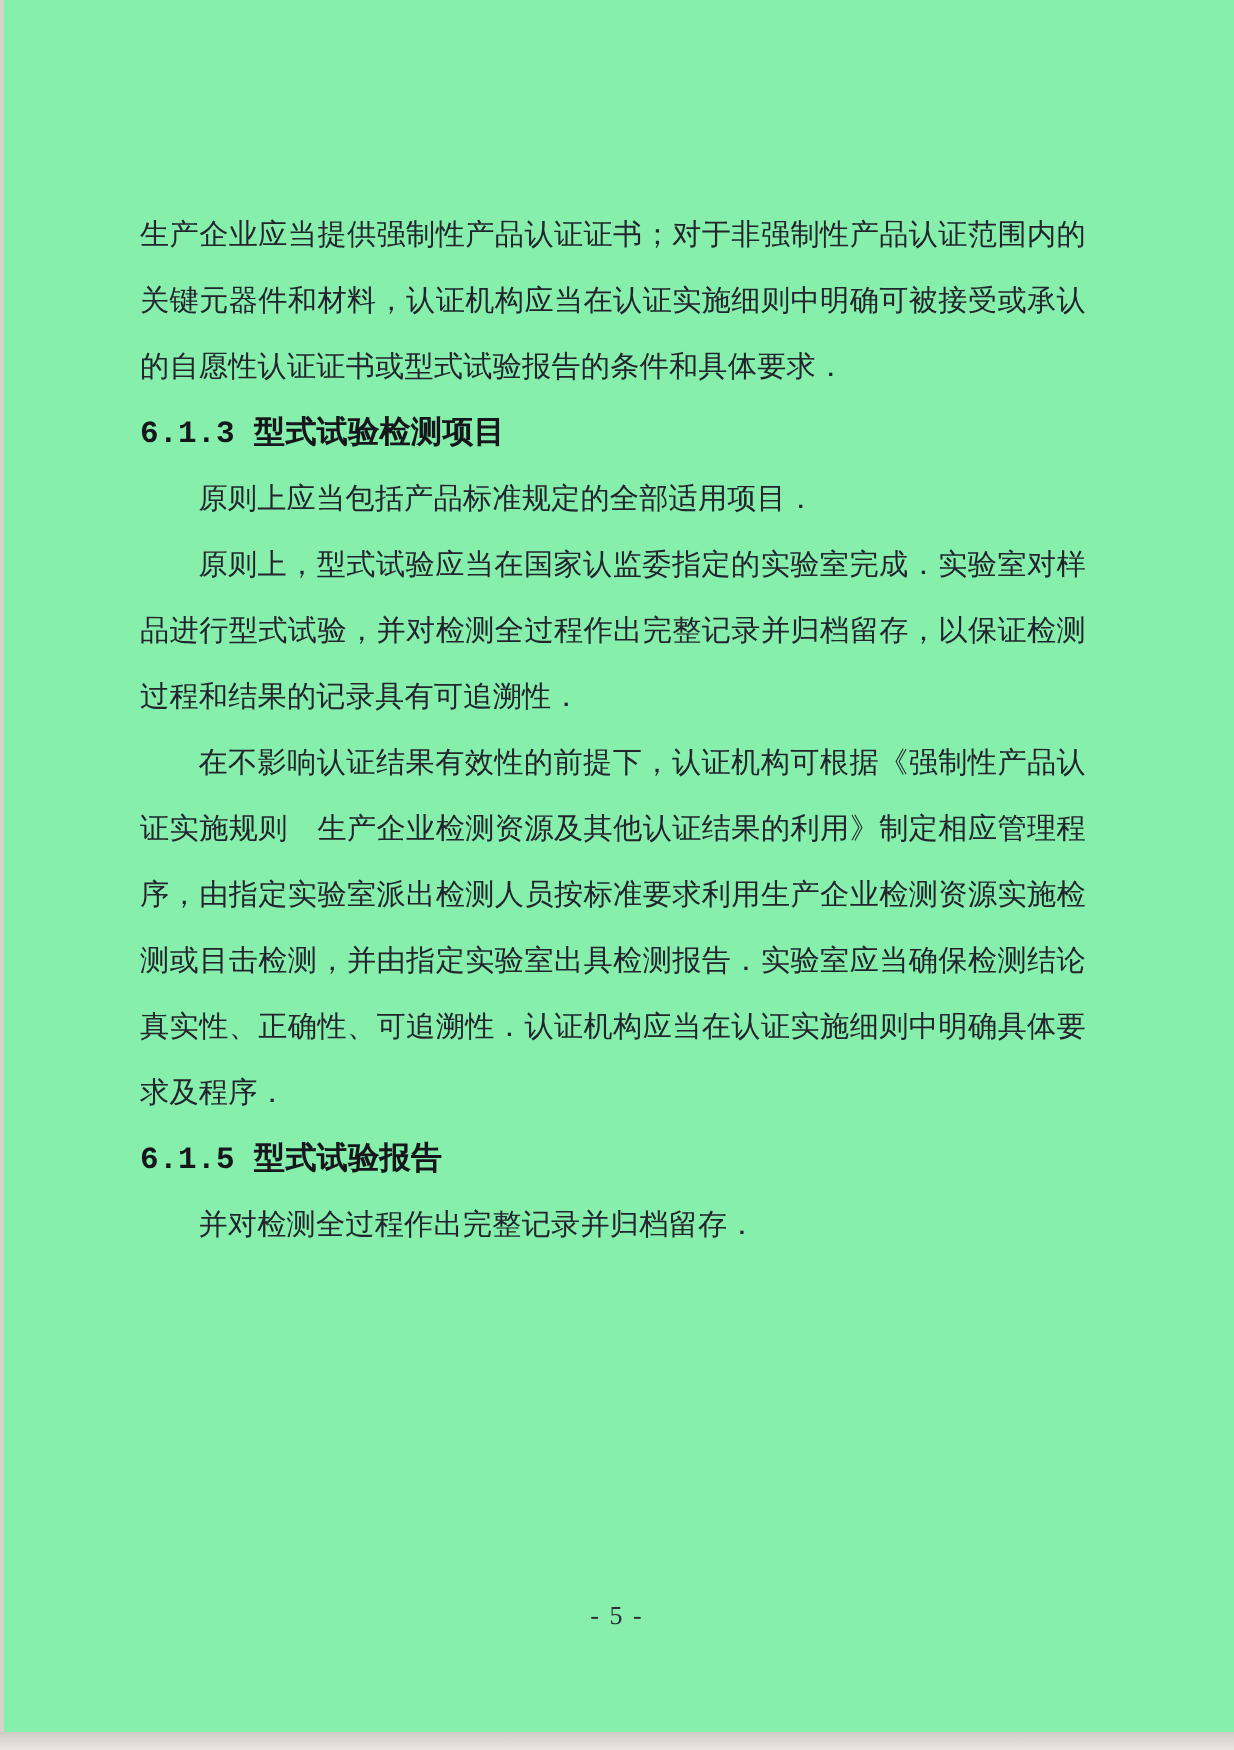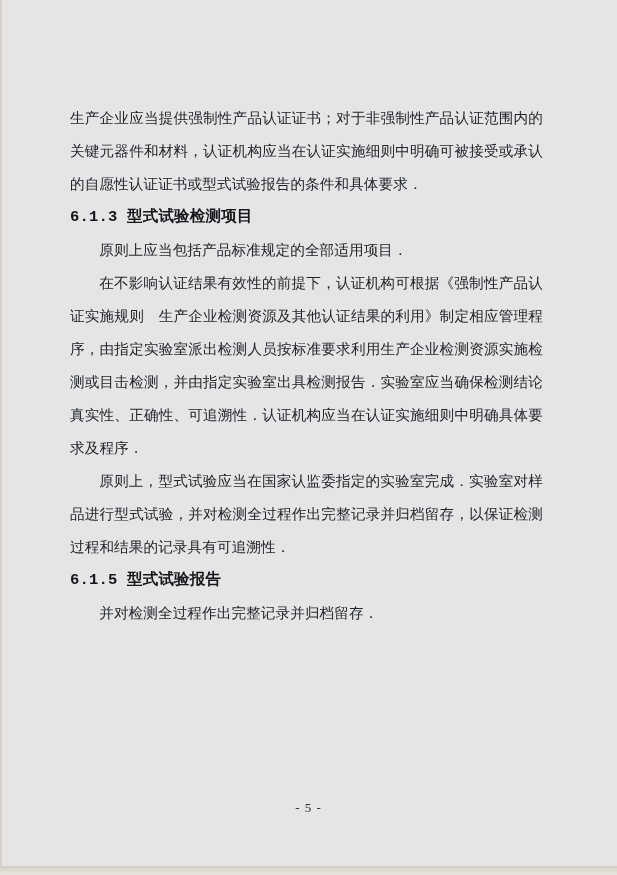--- a/index.html
+++ b/index.html
@@ -4,21 +4,21 @@
 <style>
   html, body {
     margin: 0;
     padding: 0;
     background: #ffffff;
   }
   .page {
     position: relative;
     width: 617px;
     height: 875px;
-    background: #e5e5e5;
+    background: #86efac;
     overflow: hidden;
     font-family: "Liberation Serif", "DejaVu Serif", serif;
     color: #22252d;
   }
   .content {
     position: absolute;
     top: 102px;
     left: 70px;
     width: 473px;
   }
@@ -77,23 +77,23 @@
 
   <div class="content">
 
     <p class="para">生产企业应当提供强制性产品认证证书；对于非强制性产品认证范围内的关键元器件和材料，认证机构应当在认证实施细则中明确可被接受或承认的自愿性认证证书或型式试验报告的条件和具体要求．</p>
 
     <h3 class="heading">6.1.3 型式试验检测项目</h3>
 
     <p class="para indent">原则上应当包括产品标准规定的全部适用项目．</p>
 
 
+    <p class="para indent">原则上，型式试验应当在国家认监委指定的实验室完成．实验室对样品进行型式试验，并对检测全过程作出完整记录并归档留存，以保证检测过程和结果的记录具有可追溯性．</p>
+
     <p class="para indent">在不影响认证结果有效性的前提下，认证机构可根据《强制性产品认证实施规则　生产企业检测资源及其他认证结果的利用》制定相应管理程序，由指定实验室派出检测人员按标准要求利用生产企业检测资源实施检测或目击检测，并由指定实验室出具检测报告．实验室应当确保检测结论真实性、正确性、可追溯性．认证机构应当在认证实施细则中明确具体要求及程序．</p>
-
-    <p class="para indent">原则上，型式试验应当在国家认监委指定的实验室完成．实验室对样品进行型式试验，并对检测全过程作出完整记录并归档留存，以保证检测过程和结果的记录具有可追溯性．</p>
 
     <h3 class="heading">6.1.5 型式试验报告</h3>
 
     <p class="para indent">并对检测全过程作出完整记录并归档留存．</p>
 
 
   </div>
 
   <div class="footer">- 5 -</div>
 

